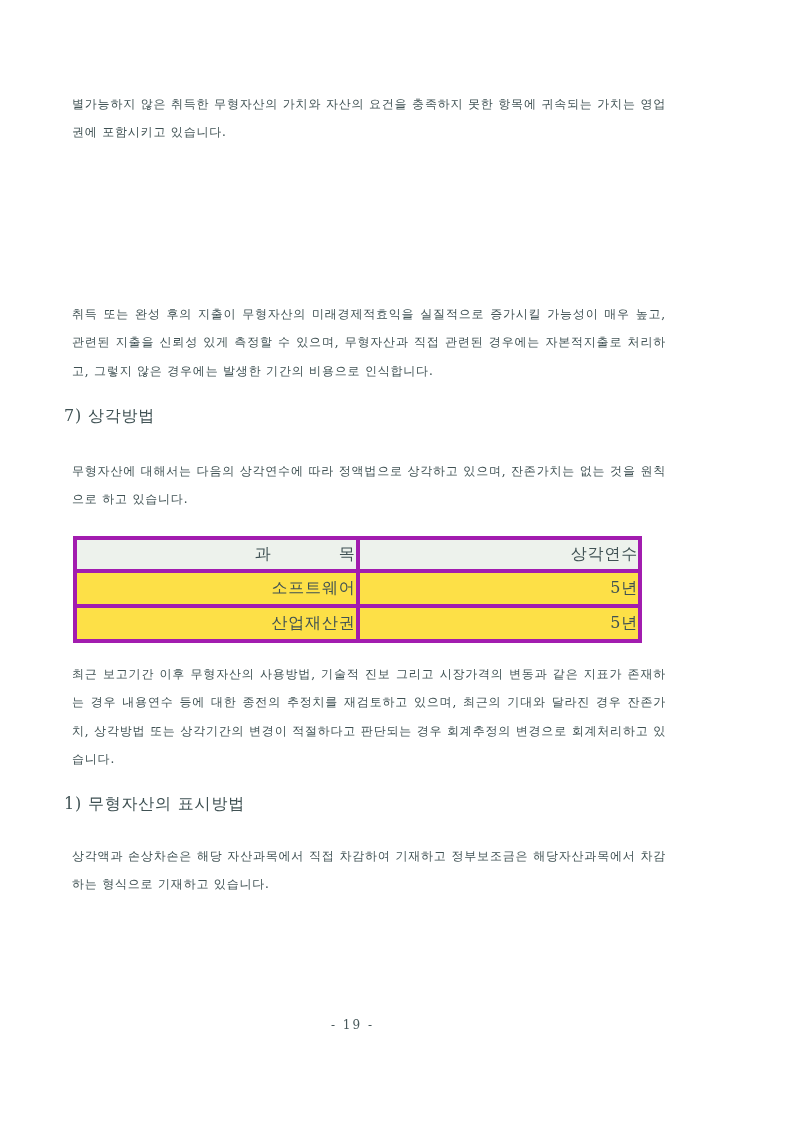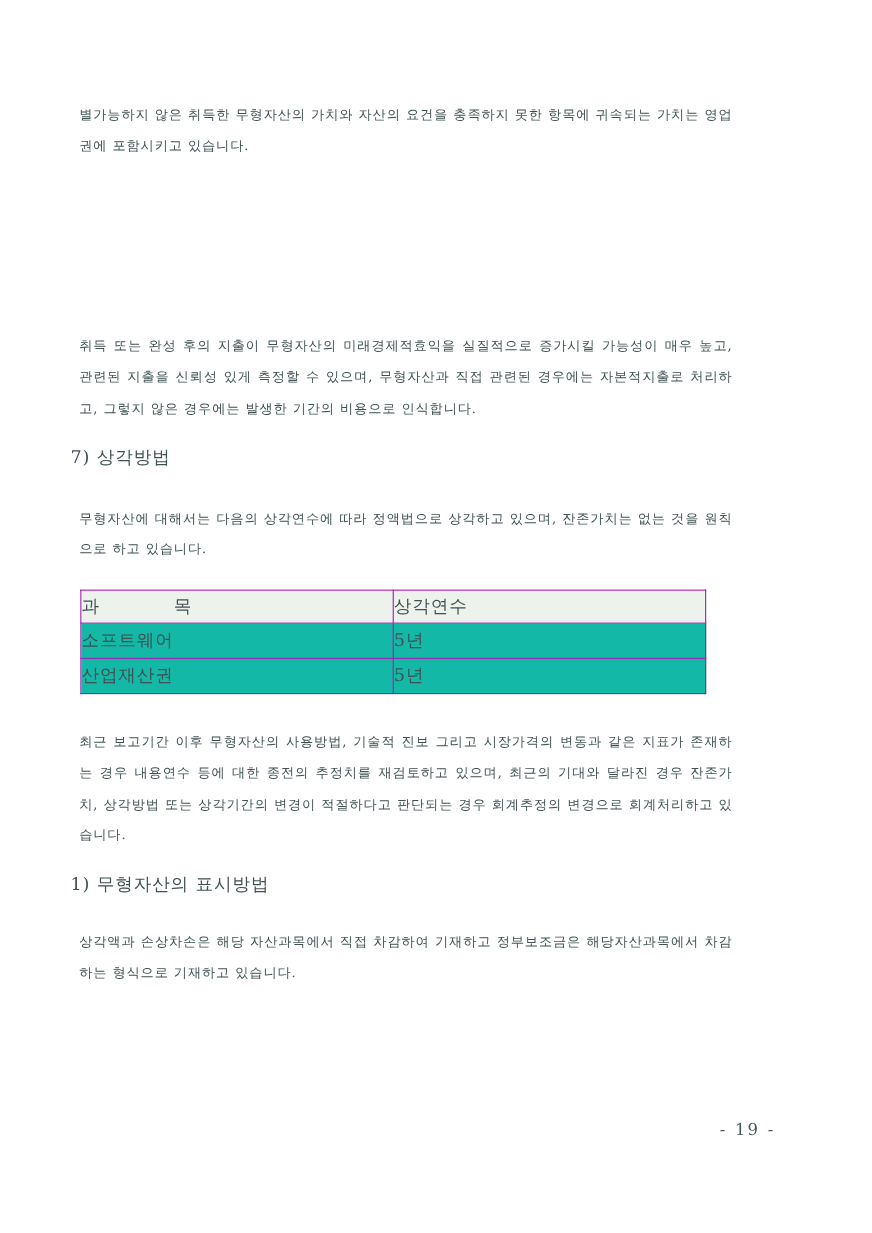--- a/index.html
+++ b/index.html
@@ -45,45 +45,45 @@
   }
   table.amort-table {
     border-collapse: collapse;
     width: 100%;
     font-size: 16px;
     color: #3f5153;
     letter-spacing: 0.8px;
   }
   table.amort-table th,
   table.amort-table td {
-    border: 1px solid #a21caf;
-    text-align: left;
+    border: 4px solid #a21caf;
+    text-align: right;
     vertical-align: middle;
     padding: 0;
   }
   table.amort-table th {
     background: #edf2ec;
     font-weight: normal;
     height: 29px;
   }
   table.amort-table td {
-    background: #14b8a6;
+    background: #fde047;
     height: 31px;
   }
   .col-item  { width: 50%; }
   .col-years { width: 50%; }
   .cell-pre { white-space: pre; }
   .page-number {
     position: absolute;
     top: 1018px;
     left: 0;
     width: 705px;
     margin: 0;
-    text-align: right;
-    font-size: 15px;
+    text-align: center;
+    font-size: 12px;
     letter-spacing: 2px;
     color: #47585a;
   }
 </style>
 </head>
 <body>
 
 <div class="page">
 
   <p class="para" style="top: 90px;">별가능하지 않은 취득한 무형자산의 가치와 자산의 요건을 충족하지 못한 항목에 귀속되는 가치는 영업권에 포함시키고 있습니다.</p>

